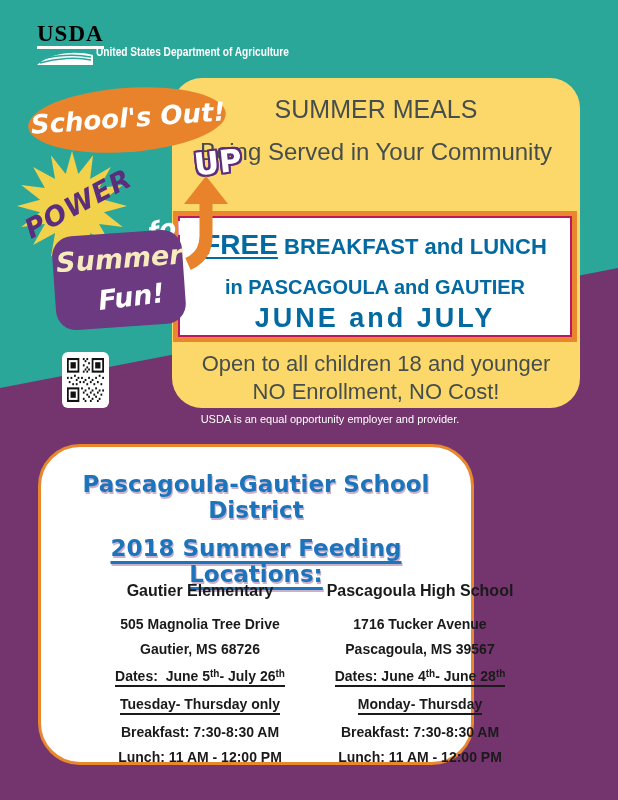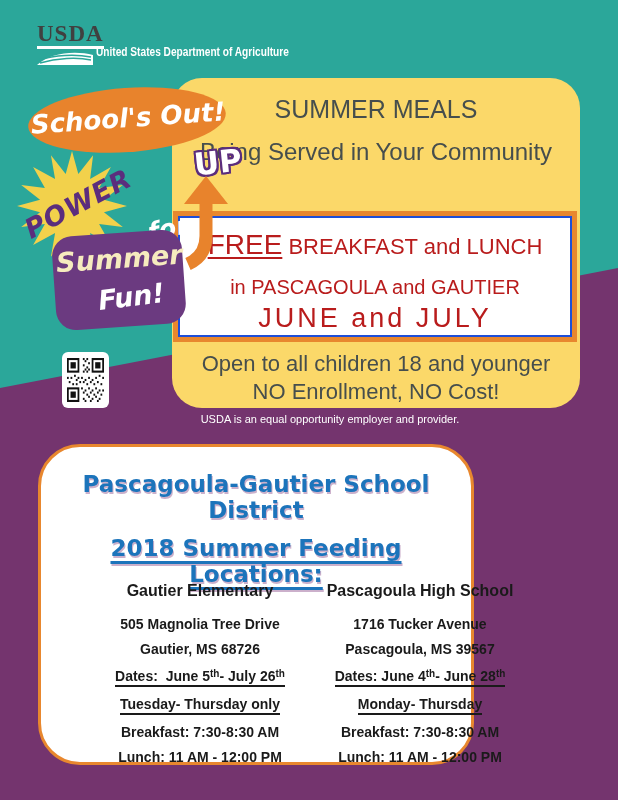--- a/index.html
+++ b/index.html
@@ -1,38 +1,38 @@
 <!DOCTYPE html>
 <html><head>
 <meta charset="utf-8">
 <style>
   html,body{margin:0;padding:0;background:#ffffff;}
   .page{
     position:relative;width:618px;height:800px;overflow:hidden;
     background:#2BA79A;font-family:"Liberation Sans",sans-serif;
   }
   
-  .usda-block{position:absolute;left:37px;top:22px;color:#404040;}
+  .usda-block{position:absolute;left:37px;top:22px;color:#000000;}
   .usda-word{font-family:"Liberation Serif",serif;font-weight:bold;font-size:23px;
     letter-spacing:1px;line-height:1;border-bottom:3px solid #fff;padding-bottom:1px;display:inline-block;}
   .usda-swoosh{display:block;margin-top:1px;}
   .dept{position:absolute;left:96px;top:44px;color:#fff;font-weight:bold;font-size:13px;
     transform:scaleX(.78);transform-origin:left center;white-space:nowrap;}
   
   .sweep{position:absolute;left:0;top:0;pointer-events:none;}
   
   .banner{position:absolute;left:172px;top:78px;width:408px;height:330px;
     background:#FBD869;border-radius:30px;text-align:center;color:#464E4D;}
   .b1{padding-top:14px;font-size:25px;line-height:35px;}
   .b2{font-size:31px;line-height:36px;}
   .b3{margin-top:11px;font-size:24px;line-height:27px;}
   .freebox{position:absolute;left:1px;top:133px;width:404px;height:131px;
     background:#E8872E;padding:5px;box-sizing:border-box;}
-  .freeinner{width:100%;height:100%;box-sizing:border-box;border:2px solid #1d4ed8;
-    background:#fff;color:#b91c1c;font-weight:normal;text-align:center;}
+  .freeinner{width:100%;height:100%;box-sizing:border-box;border:2px solid #be185d;
+    background:#fff;color:#0369a1;font-weight:bold;text-align:center;}
   .fl1{margin-top:12px;font-size:22px;line-height:30px;}
   .free-word{font-size:28px;text-decoration:underline;text-underline-offset:3px;}
   .fl2{margin-top:14px;font-size:20px;}
   .fl3{margin-top:4px;font-size:27px;letter-spacing:3px;}
   .open1{position:absolute;top:273px;left:0;width:100%;font-size:22px;}
   .open2{position:absolute;top:301px;left:0;width:100%;font-size:22px;}
   
   .promo-font{font-family:"DejaVu Sans",sans-serif;font-weight:bold;font-style:italic;}
   .ellipse{position:absolute;left:28px;top:88px;width:198px;height:64px;
     background:#E8832C;border-radius:50%;transform:rotate(-4deg);}

